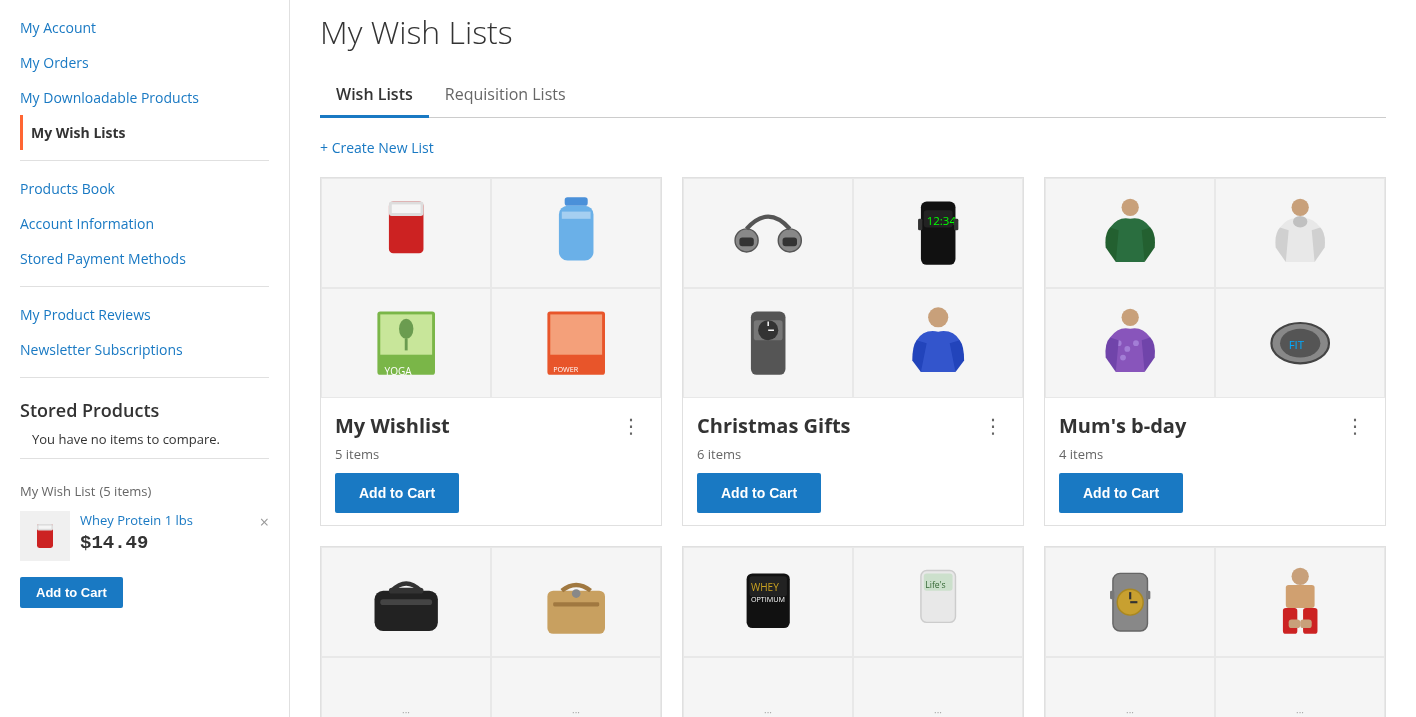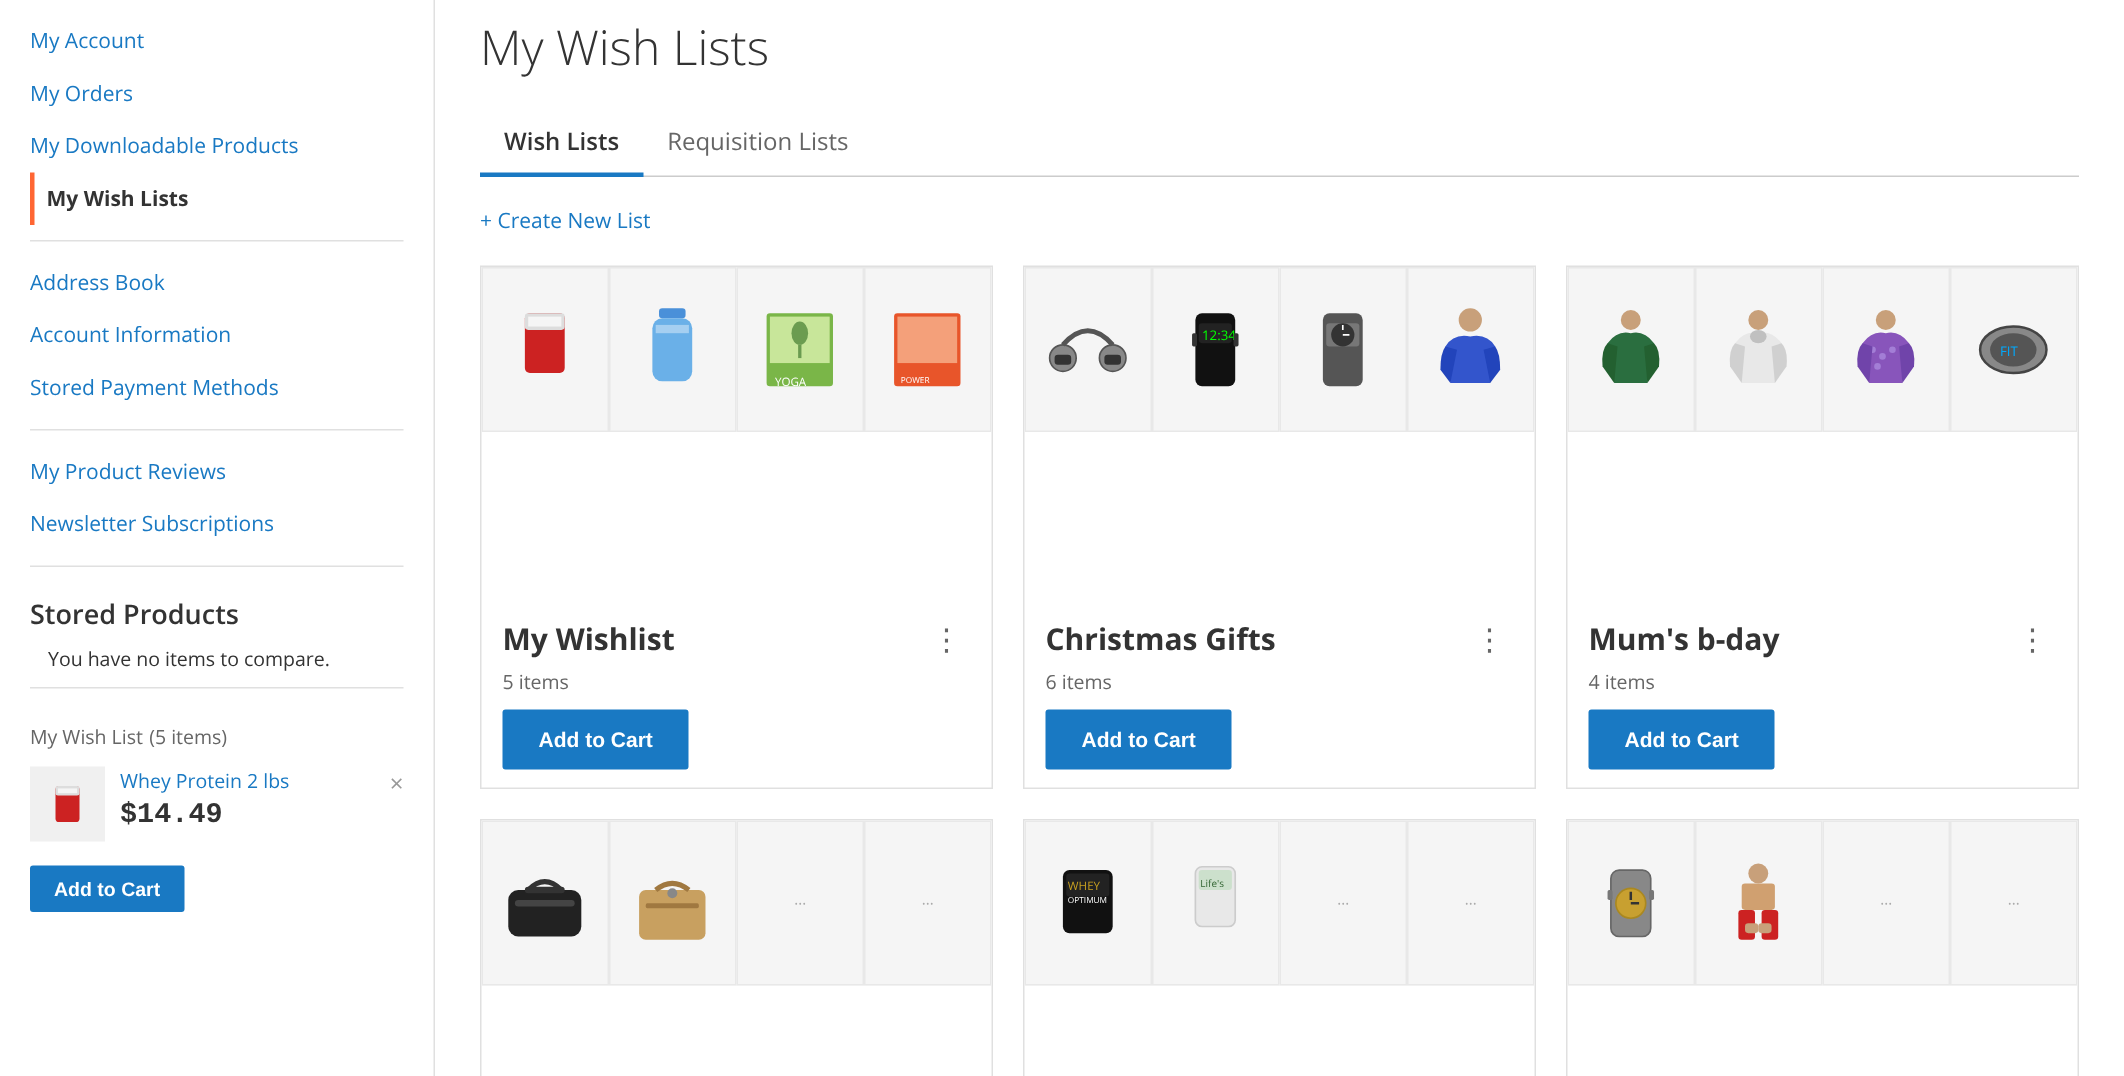--- a/index.html
+++ b/index.html
@@ -40,21 +40,21 @@
     .tab { padding: 10px 16px; font-size: 16px; cursor: pointer; color: #666; text-decoration: none; border-bottom: 3px solid transparent; margin-bottom: -1px; }
     .tab.active { color: #333; border-bottom: 3px solid #1979c3; font-weight: 600; }
     
     
     .create-new-list { color: #1979c3; font-size: 14px; cursor: pointer; margin-bottom: 20px; display: inline-block; }
     
     
     .wishlist-grid { display: grid; grid-template-columns: repeat(3, 1fr); gap: 20px; }
     
     .wishlist-card { border: 1px solid #e0e0e0; padding: 0; overflow: hidden; }
-    .wishlist-card-images { display: grid; grid-template-columns: 1fr 1fr 1fr 1fr; grid-template-rows: 1fr 1fr; height: 220px; overflow: hidden; }
+    .wishlist-card-images { display: grid; grid-template-columns: 1fr 1fr; grid-template-rows: 1fr 1fr; height: 220px; overflow: hidden; }
     .wishlist-card-img-cell { background: #f5f5f5; display: flex; align-items: center; justify-content: center; overflow: hidden; border: 0.5px solid #e8e8e8; }
     
     
     .img-placeholder { width: 100%; height: 100%; display: flex; align-items: center; justify-content: center; font-size: 10px; color: #aaa; }
     
     .wishlist-card-body { padding: 12px 14px; }
     .wishlist-card-header { display: flex; justify-content: space-between; align-items: center; }
     .wishlist-card-name { font-size: 20px; font-weight: 700; color: #333; }
     .wishlist-card-menu { cursor: pointer; color: #666; font-size: 20px; padding: 2px 6px; }
     .wishlist-card-count { font-size: 13px; color: #666; margin: 4px 0 10px; }
@@ -70,21 +70,21 @@
 <div class="page-layout">
 
   <aside class="sidebar">
     <a class="sidebar-nav-item">My Account</a>
     <a class="sidebar-nav-item">My Orders</a>
     <a class="sidebar-nav-item">My Downloadable Products</a>
     <a class="sidebar-nav-item active">My Wish Lists</a>
 
     <hr class="sidebar-divider">
 
-    <a class="sidebar-nav-item">Address Book</a>
+    <a class="sidebar-nav-item">Products Book</a>
     <a class="sidebar-nav-item">Account Information</a>
     <a class="sidebar-nav-item">Stored Payment Methods</a>
 
     <hr class="sidebar-divider">
 
     <a class="sidebar-nav-item">My Product Reviews</a>
     <a class="sidebar-nav-item">Newsletter Subscriptions</a>
 
     <hr class="sidebar-divider">
 
@@ -103,21 +103,21 @@
       <div class="wishlist-item">
         <div class="wishlist-item-img">
 
           <svg class="product-svg" viewBox="0 0 50 50">
             <rect x="15" y="10" width="20" height="30" rx="3" fill="#cc2222"></rect>
             <rect x="15" y="10" width="20" height="8" rx="2" fill="#dddddd"></rect>
             <rect x="17" y="12" width="16" height="4" fill="#fff" opacity="0.7"></rect>
           </svg>
         </div>
         <div class="wishlist-item-info">
-          <div class="wishlist-item-name">Whey Protein 2 lbs</div>
+          <div class="wishlist-item-name">Whey Protein 1 lbs</div>
           <div class="wishlist-item-price">$14.49</div>
         </div>
         <span class="wishlist-item-remove">×</span>
       </div>
       <button class="btn-add-to-cart-small">Add to Cart</button>
     </div>
   </aside>
 
   <main class="main-content">
     <h1 class="page-title">My Wish Lists</h1>

